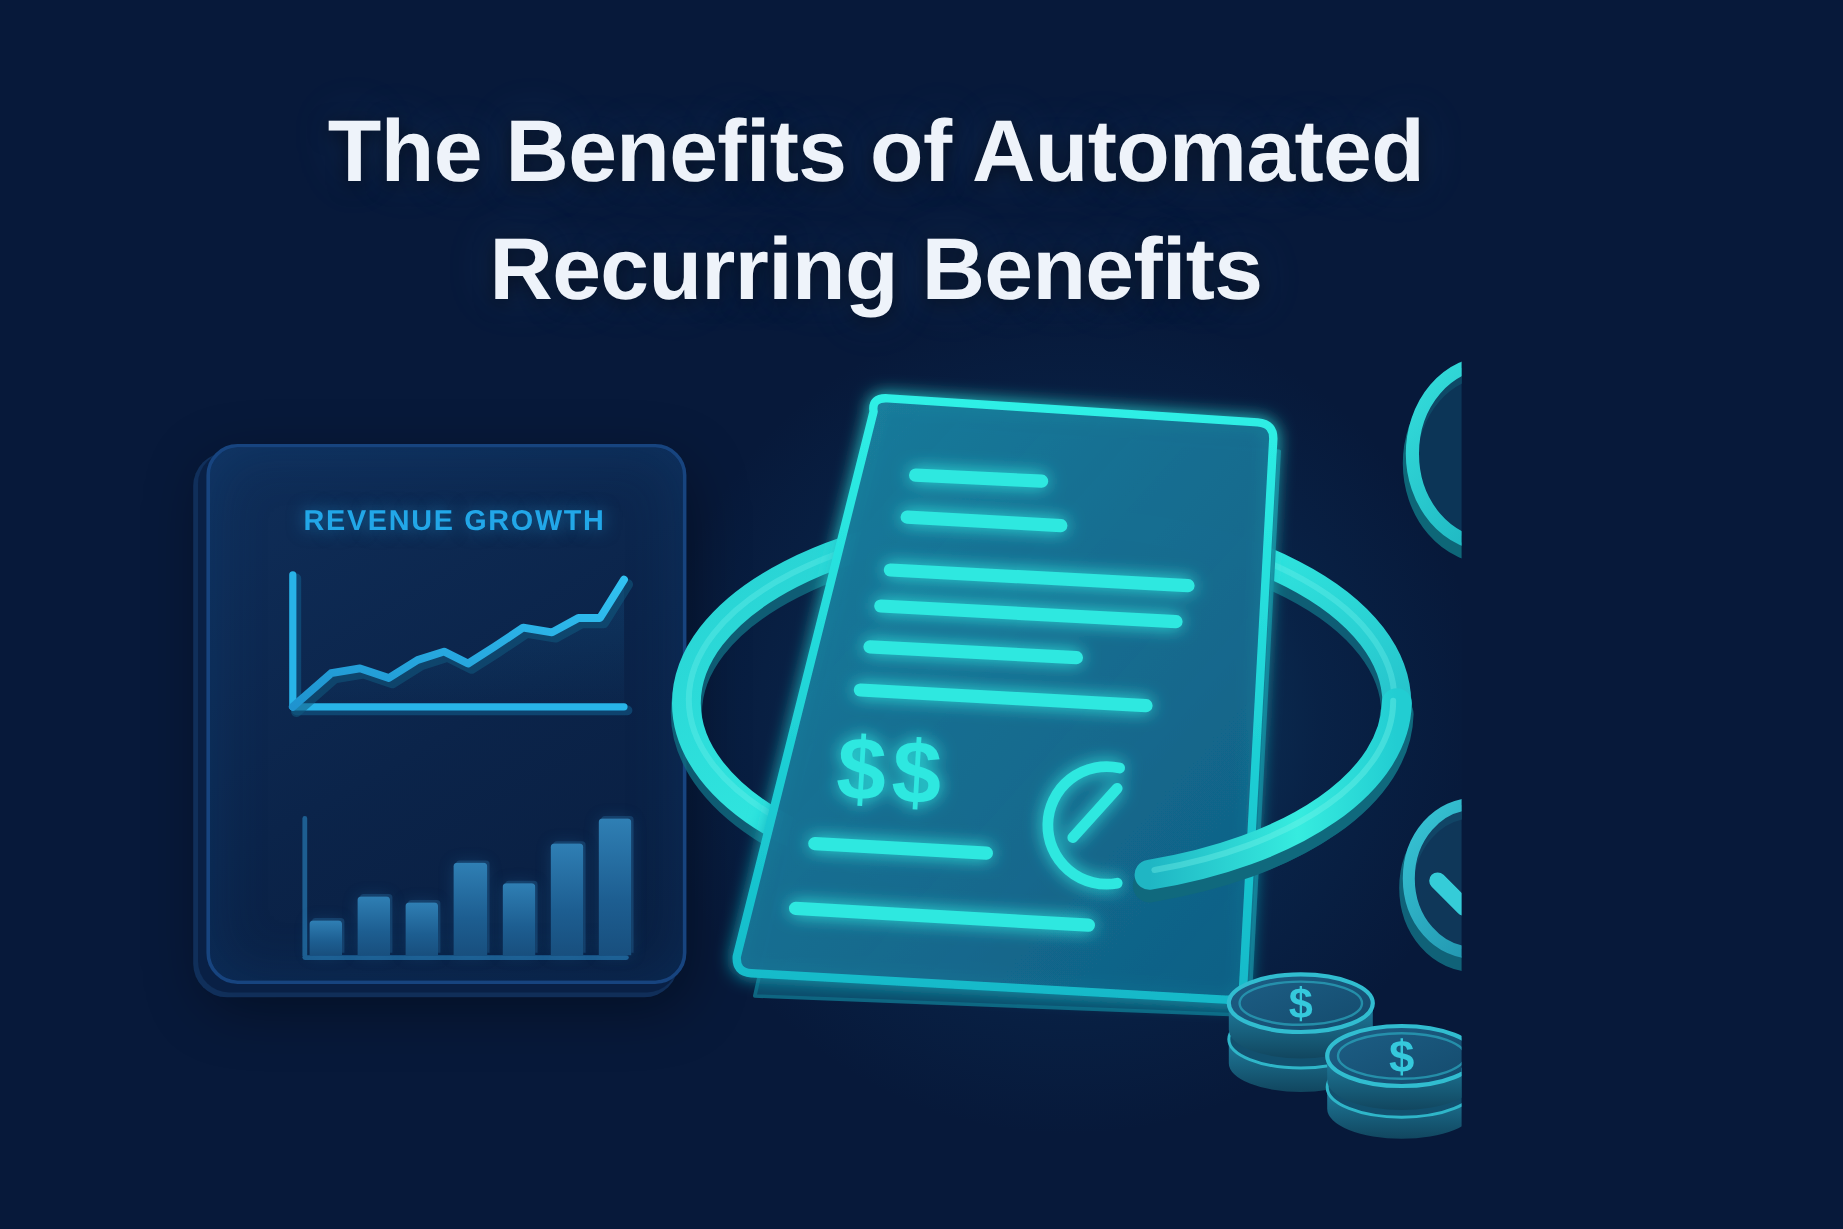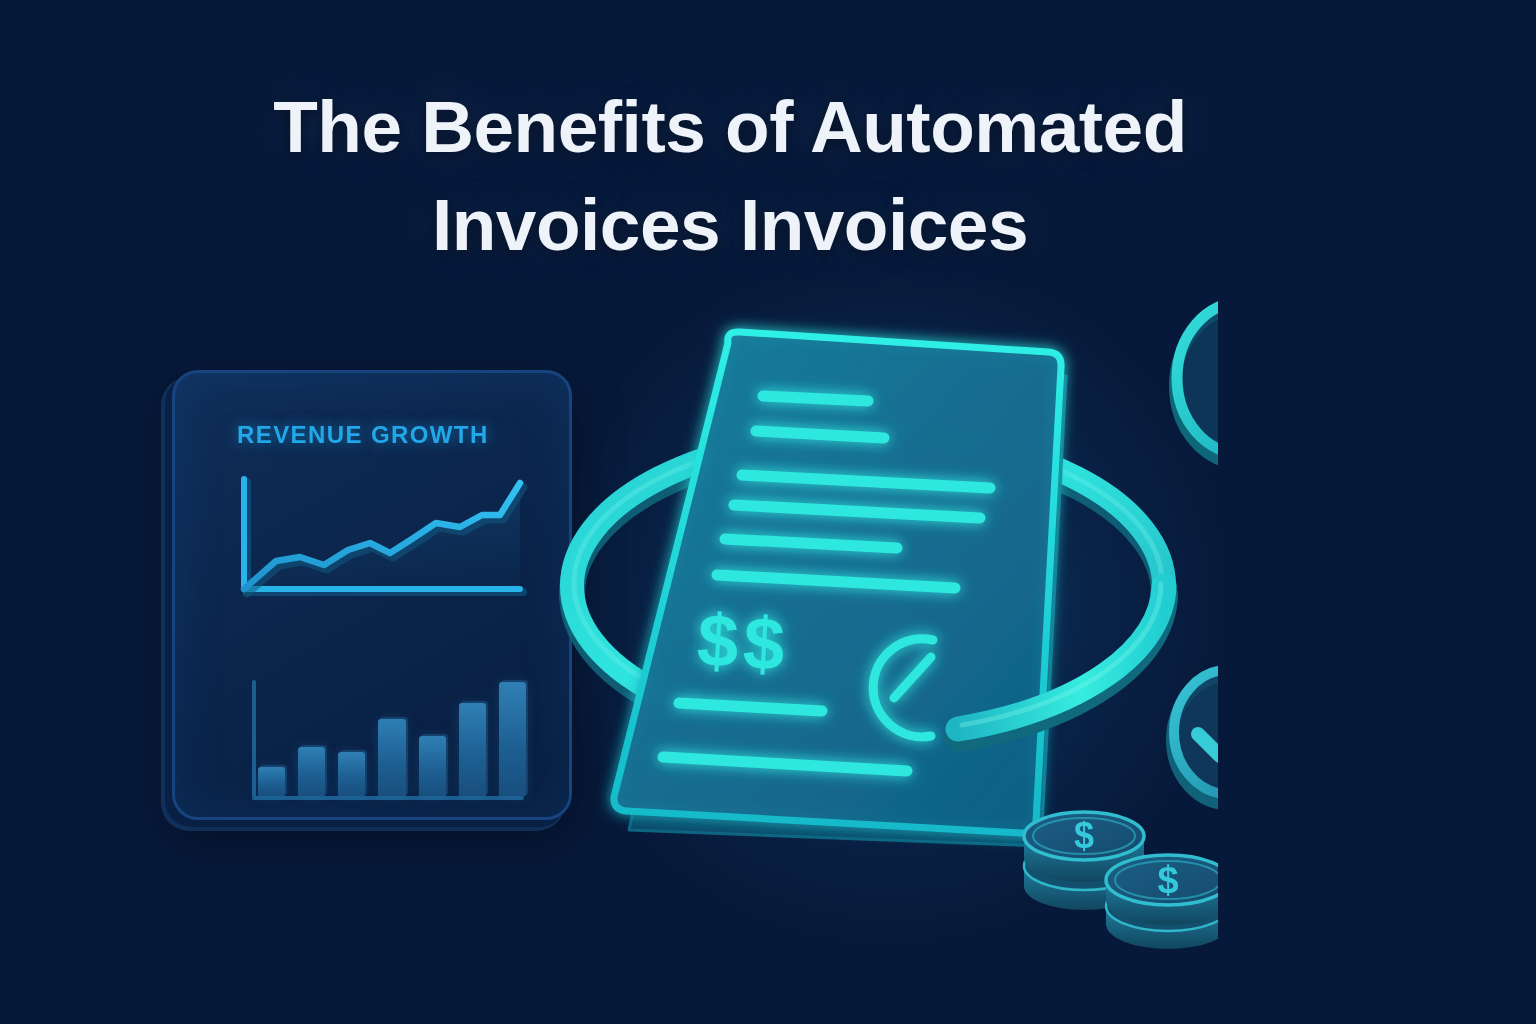--- a/index.html
+++ b/index.html
@@ -38,21 +38,21 @@
     background:linear-gradient(150deg, rgba(16,48,92,0.92) 0%, rgba(11,36,74,0.95) 55%, rgba(9,30,64,0.96) 100%);
     border:3px solid #17447f;
     box-shadow:
       -7px 7px 0 0 rgba(10,32,68,0.95),
       -9px 9px 0 2px rgba(20,56,104,0.75),
       0 0 48px rgba(20,90,160,0.22) inset,
       0 18px 50px rgba(0,0,0,0.40);
   }
   .panel-label{
     position:absolute; color:#22a7e8; font-weight:700; letter-spacing:1.4px;
-    font-size:24px; text-shadow:0 0 14px rgba(34,167,232,0.55);
+    font-size:24px; text-shadow:0 0 14px rgba(34,167,232,0.55);margin-left:16px;
   }
   .lbl-rev{ left:62px; top:48px; }
   .lbl-pay{ left:62px; top:253px; }
 
   .linechart{ position:absolute; left:55px; top:92px; width:300px; height:140px; }
   .barchart{ position:absolute; left:55px; top:296px; width:300px; height:135px; }
   .bars{ position:absolute; left:28px; bottom:8px; height:118px; width:268px; display:flex; align-items:flex-end; gap:13px; }
   .bar{
     width:28px; border-radius:3px 3px 0 0;
     background:linear-gradient(180deg,#2f7fb4 0%,#1d5e91 60%,#184f7e 100%);
@@ -76,21 +76,21 @@
 </style>
 </head>
 <body>
 
 <div id="stage">
 
   <div class="centerglow"></div>
 
   <div class="title">
     <span>The Benefits of Automated</span>
-    <span class="l2">Invoices Invoices</span>
+    <span class="l2">Recurring Benefits</span>
   </div>
 
   <div class="panel">
 
     <div class="panel-label lbl-rev">REVENUE GROWTH</div>
 
     <div class="linechart">
       <svg width="300" height="140" viewBox="0 0 300 140">
         <defs>
           <linearGradient id="lnGrad" x1="0" y1="1" x2="1" y2="0">

